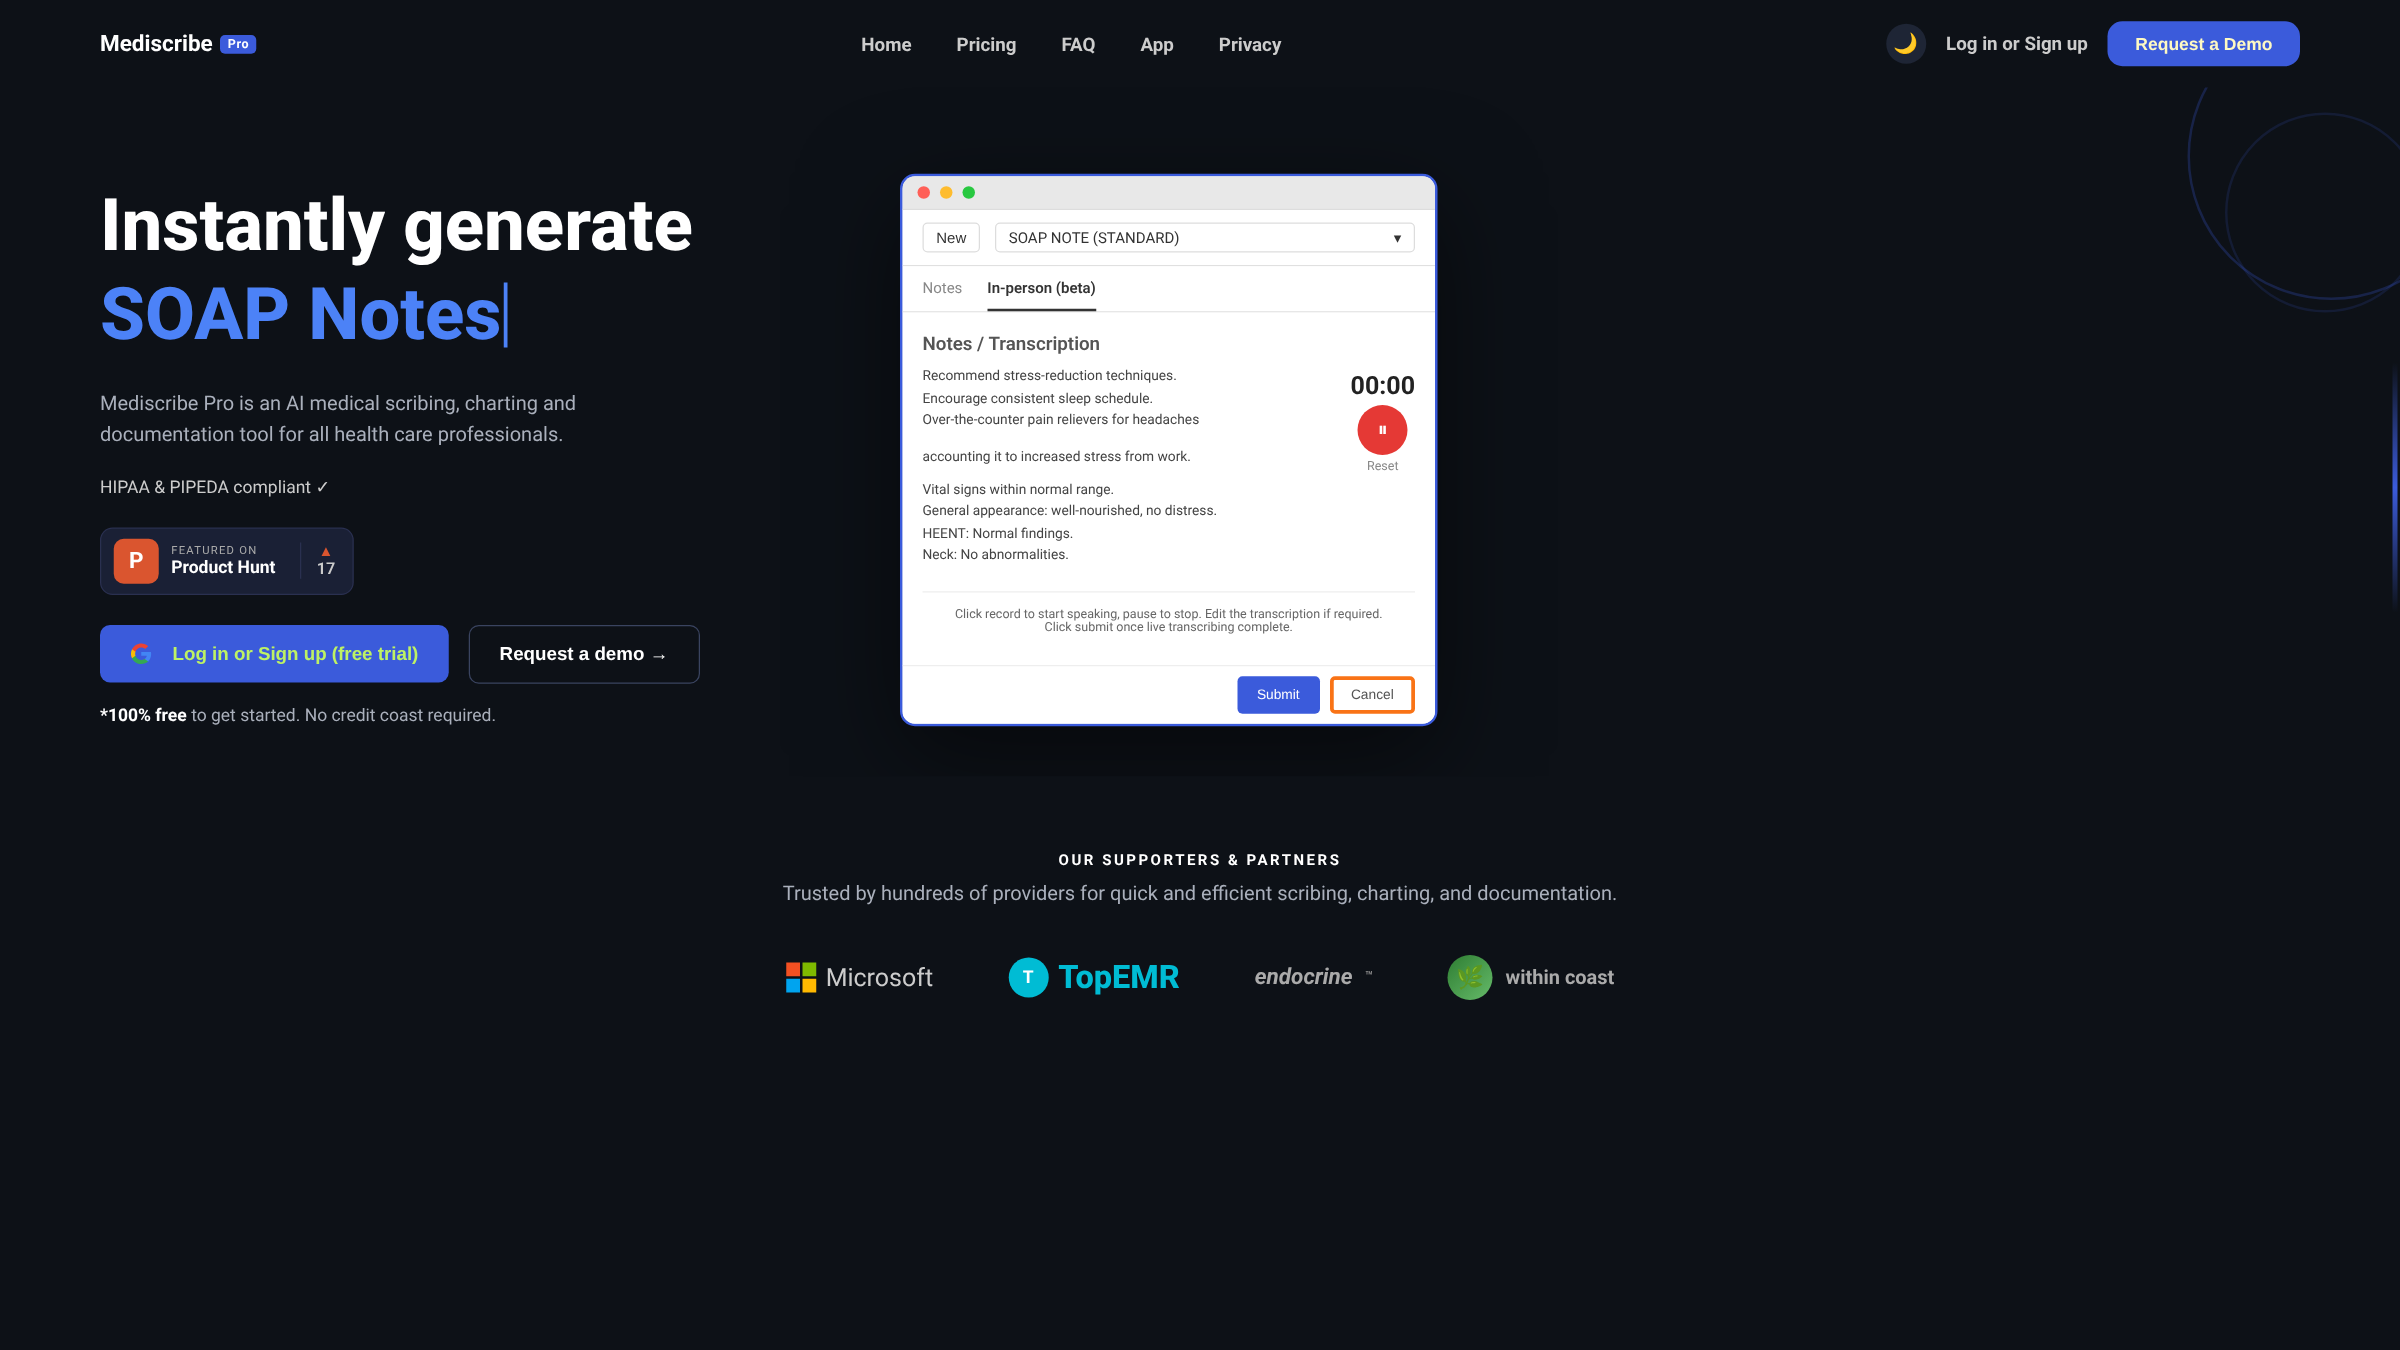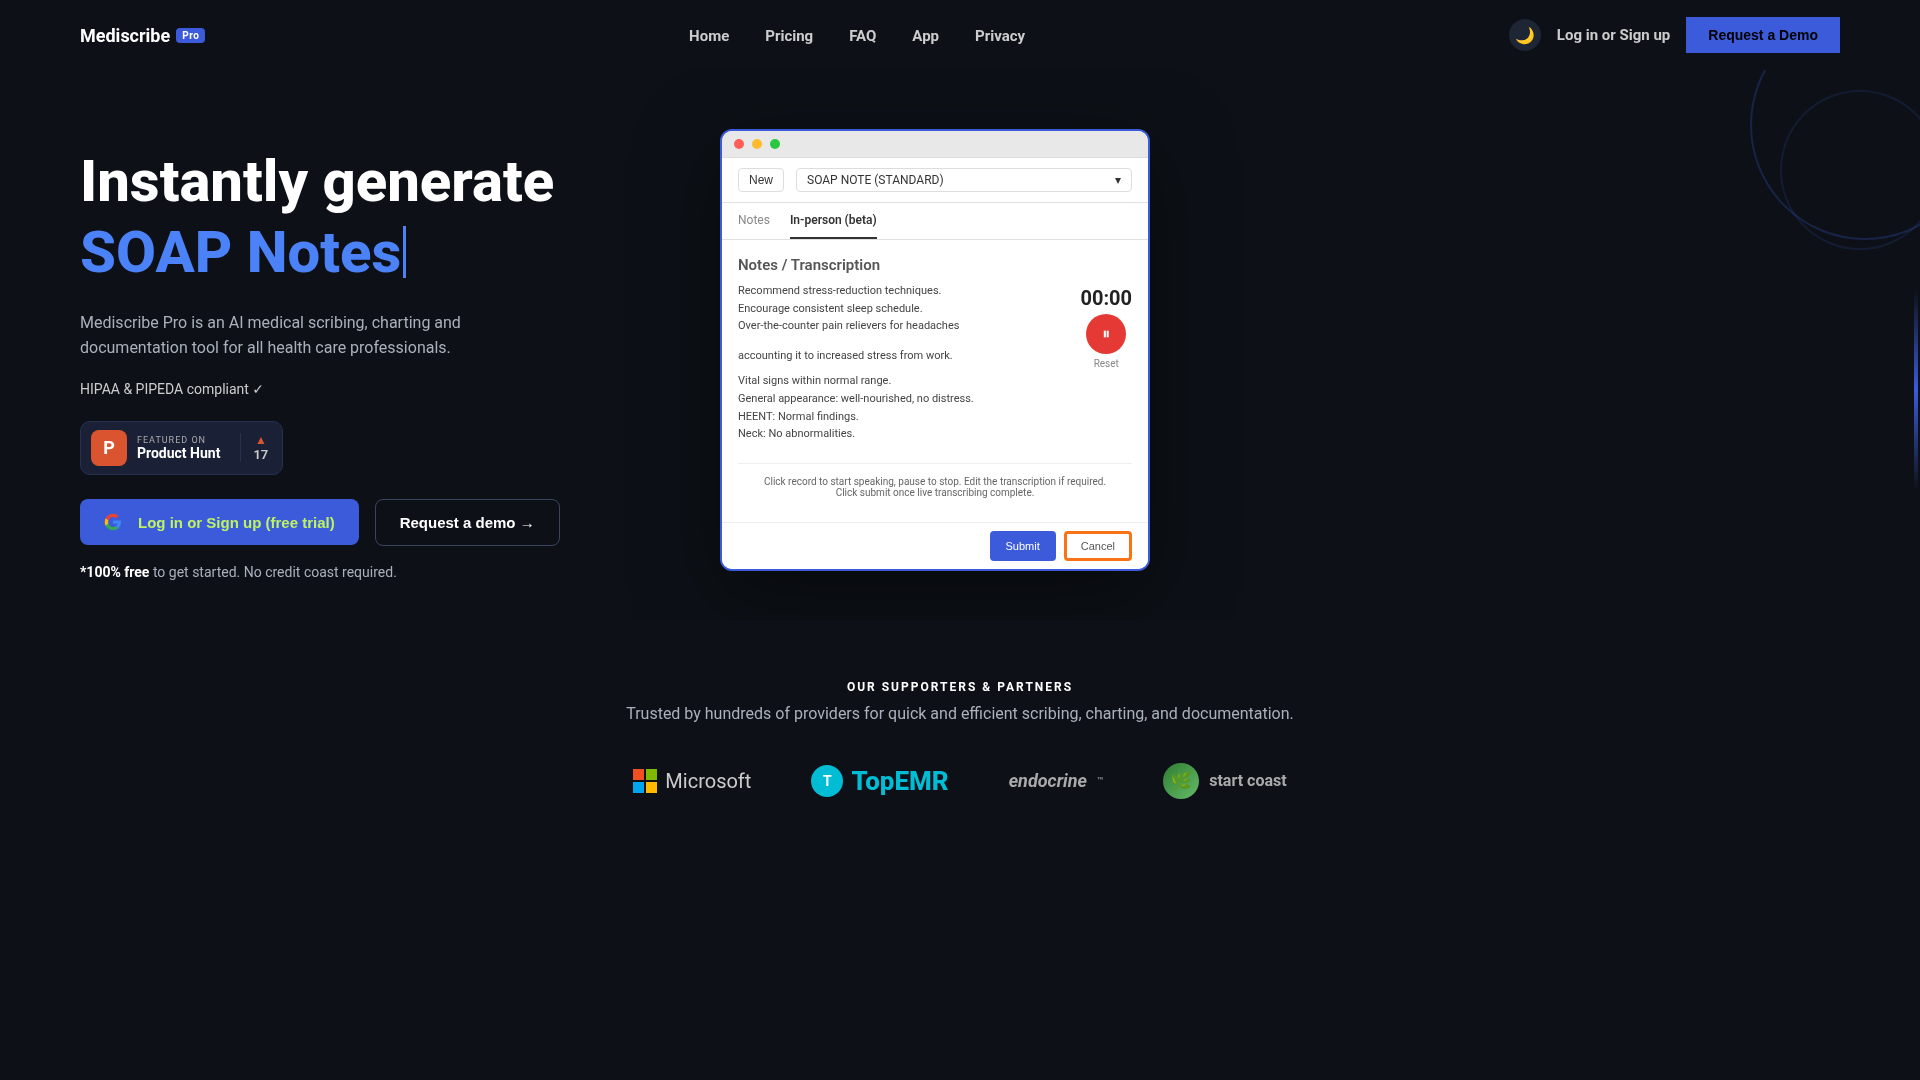--- a/index.html
+++ b/index.html
@@ -69,33 +69,33 @@
       font-size: 16px;
     }
     .nav-login {
       color: #ccc;
       text-decoration: none;
       font-size: 15px;
       font-weight: bold;
     }
     .btn-demo {
       background: #3b5bdb;
-      color: #000000;
+      color: #fef9c3;
       border: none;
       padding: 10px 22px;
-      border-radius: 0;
+      border-radius: 12px;
       font-size: 14px;
       font-weight: 600;
       cursor: pointer;
     }
 
     
     .hero {
       display: flex;
-      align-items: center;
+      align-items: flex-end;
       padding: 60px 80px 40px;
       position: relative;
       min-height: 520px;
     }
     .hero-content {
       flex: 1;
       max-width: 600px;
       padding-top: 20px;
     }
     .hero-title {
@@ -642,16 +642,16 @@
       <span class="topemr-text">TopEMR</span>
     </div>
 
     <div class="partner-logo">
       <span class="endocrine-text" style="font-style:italic;">endocrine</span>
       <span style="color:#888;font-size:10px;vertical-align:super;margin-left:2px;">™</span>
     </div>
 
     <div class="nature-coast partner-logo">
       <div class="nature-coast-icon">🌿</div>
-      <span class="nature-coast-text">start coast</span>
+      <span class="nature-coast-text">within coast</span>
     </div>
   </div>
 </section>
 
 </body></html>

